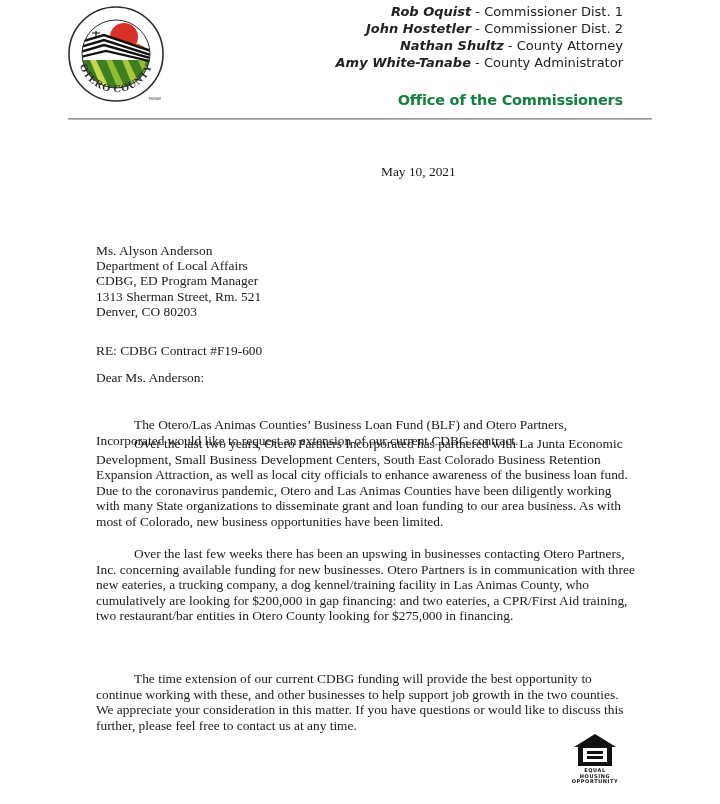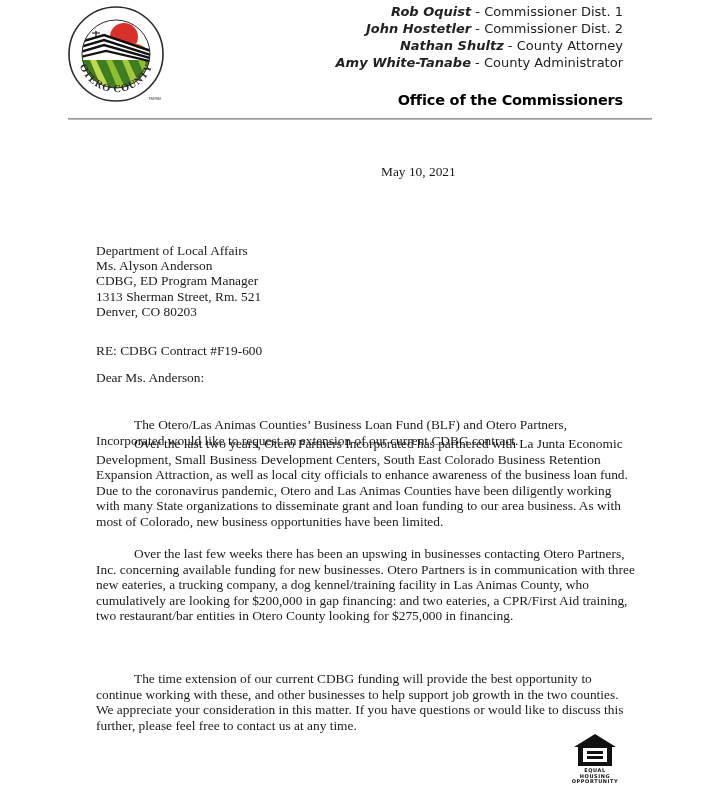--- a/index.html
+++ b/index.html
@@ -43,21 +43,21 @@
       font-weight: bold;
       font-style: italic;
     }
     .office-title {
       position: absolute;
       right: 97px;
       top: 92px;
       font-family: "DejaVu Sans", sans-serif;
       font-size: 14.5px;
       font-weight: bold;
-      color: #000000;
+      color: #15803d;
       letter-spacing: -0.2px;
     }
     .header-rule {
       position: absolute;
       left: 68px;
       top: 118px;
       width: 584px;
       height: 2px;
       background: linear-gradient(to bottom, #8a8a8a, #c8c8c8);
     }
@@ -182,22 +182,22 @@
   <div><span class="nm">Amy White-Tanabe</span><span> - </span><span>County Administrator</span></div>
 </div>
 
 <div class="office-title">Office of the Commissioners</div>
 <div class="header-rule"></div>
 
 <div class="letter">
   <div class="date">May 10, 2021</div>
 
   <div class="address">
+    <div>Ms. Alyson Anderson</div>
     <div>Department of Local Affairs</div>
-    <div>Ms. Alyson Anderson</div>
     <div>CDBG, ED Program Manager</div>
     <div>1313 Sherman Street, Rm. 521</div>
     <div>Denver, CO 80203</div>
   </div>
 
   <div class="re">RE: CDBG Contract #F19-600</div>
   <div class="salutation">Dear Ms. Anderson:</div>
 
   <div class="para p1"><span class="ind"></span><span>The Otero/Las Animas Counties’ Business Loan Fund (BLF) and Otero Partners, Incorporated would like to request an extension of our current CDBG contract.</span></div>
   <div class="para p2"><span class="ind"></span><span>Over the last two years, Otero Partners Incorporated has partnered with La Junta Economic Development, Small Business Development Centers, South East Colorado Business Retention Expansion Attraction, as well as local city officials to enhance awareness of the business loan fund. Due to the coronavirus pandemic, Otero and Las Animas Counties have been diligently working with many State organizations to disseminate grant and loan funding to our area business. As with most of Colorado, new business opportunities have been limited.</span></div>

